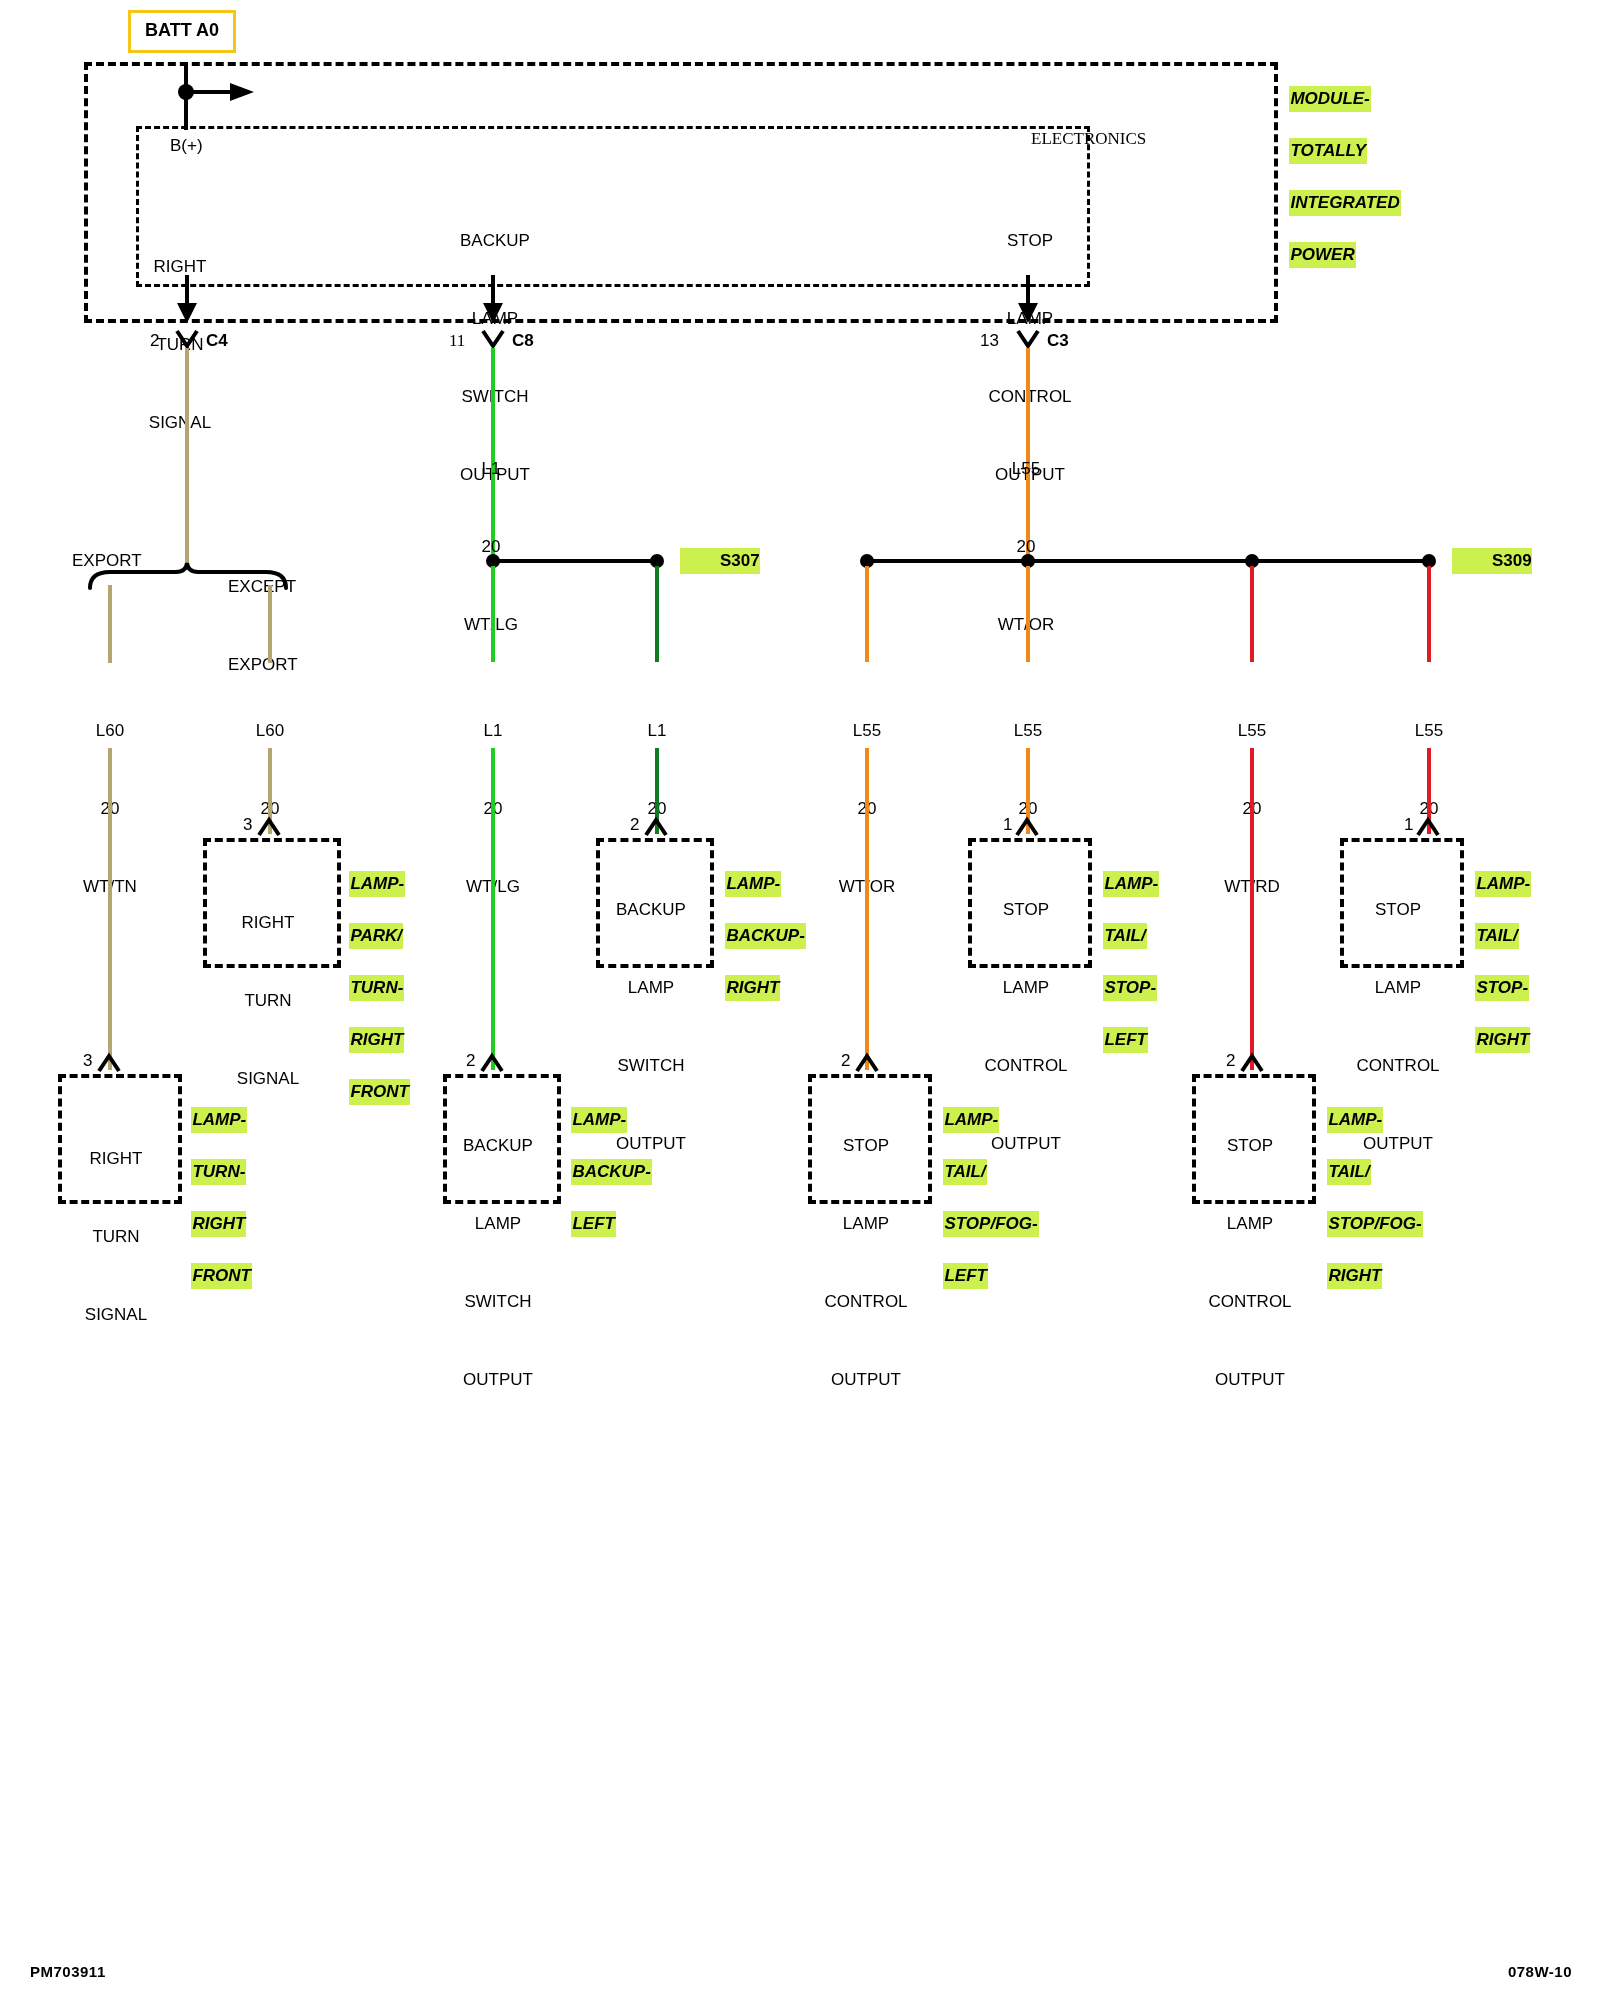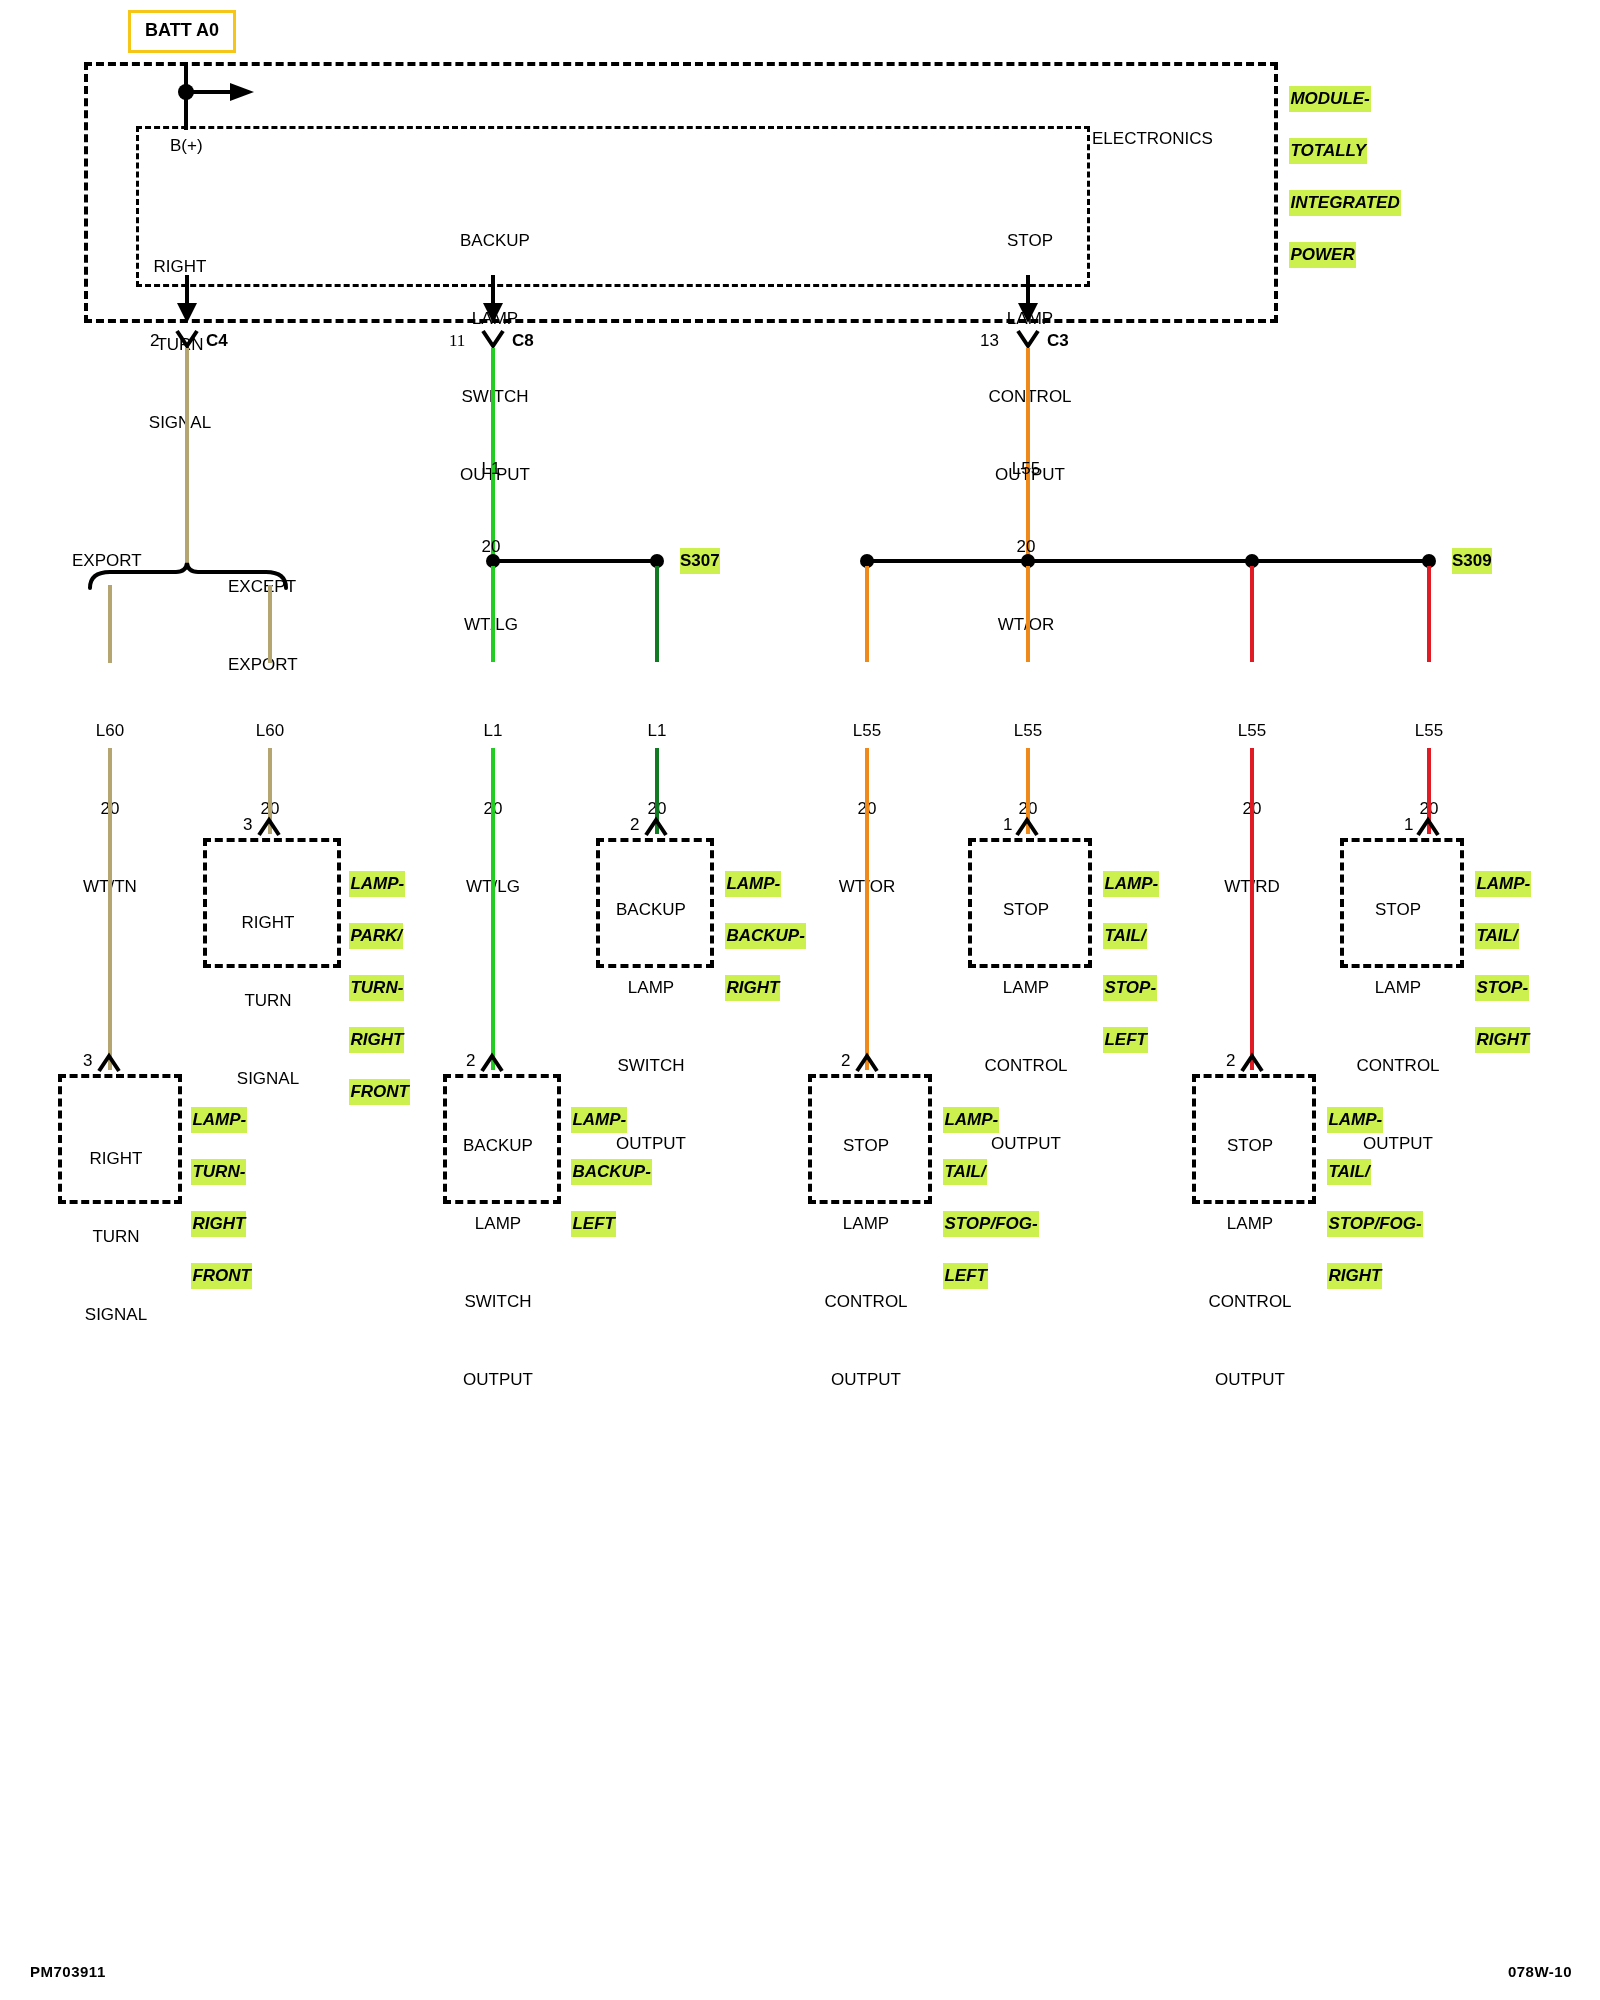--- a/index.html
+++ b/index.html
@@ -4,21 +4,21 @@
 <style>
   html,body{margin:0;padding:0;background:#ffffff;}
   body{width:1600px;height:2000px;position:relative;
        font-family:"Liberation Sans","DejaVu Sans",sans-serif;
        color:#000;overflow:hidden;}
   .abs{position:absolute;}
   
   .t{font-size:17px;line-height:26px;white-space:pre;}
   .t-c{text-align:center;}
   .hl{background:#ccf04d;font-weight:bold;font-size:17px;line-height:26px;
-      color:#000;display:inline-block;white-space:pre;}
+      color:#000;display:inline-block;white-space:pre;padding-left:40px;}
   .hlbox{font-weight:bold;font-size:17px;line-height:26px;white-space:pre;font-style:italic;}
   .hlbox span{background:#ccf04d;display:inline-block;padding:0 1px;}
   .bold{font-weight:bold;}
   
   .batt{border:3px solid #f5c518;background:#fff;
         font-weight:bold;font-size:18px;padding:7px 14px 9px 14px;}
   
   .dashout{border:4px dashed #000;}
   .dashbox{border:4px dashed #000;background:#fff;}
   
@@ -36,21 +36,21 @@
 <div class="abs batt" style="left:128px;top:10px;">
   <span>BATT A0</span>
 </div>
 
 <div class="abs dashout" style="left:84px;top:62px;width:1186px;height:253px;"></div>
 
 <div class="abs" style="left:136px;top:126px;width:948px;height:155px;
             border-top:3px dashed #000;border-left:3px dashed #000;
             border-right:3px dashed #000;border-bottom:3px dashed #000;"></div>
 
-<div class="abs t" style="left:1092px;top:126px;">ELECTRONICS</div>
+<div class="abs t" style="left:1031px;top:126px;font-family:Liberation Serif, serif;">ELECTRONICS</div>
 
 <div class="abs hlbox" style="left:1280px;top:60px;">
   <span>MODULE-</span><br>
   <span>TOTALLY</span><br>
   <span>INTEGRATED</span><br>
   <span>POWER</span>
 </div>
 
 <svg class="abs" style="left:120px;top:62px;" width="140" height="80">
   <line x1="66" y1="0" x2="66" y2="68" stroke="#000" stroke-width="4"></line>

